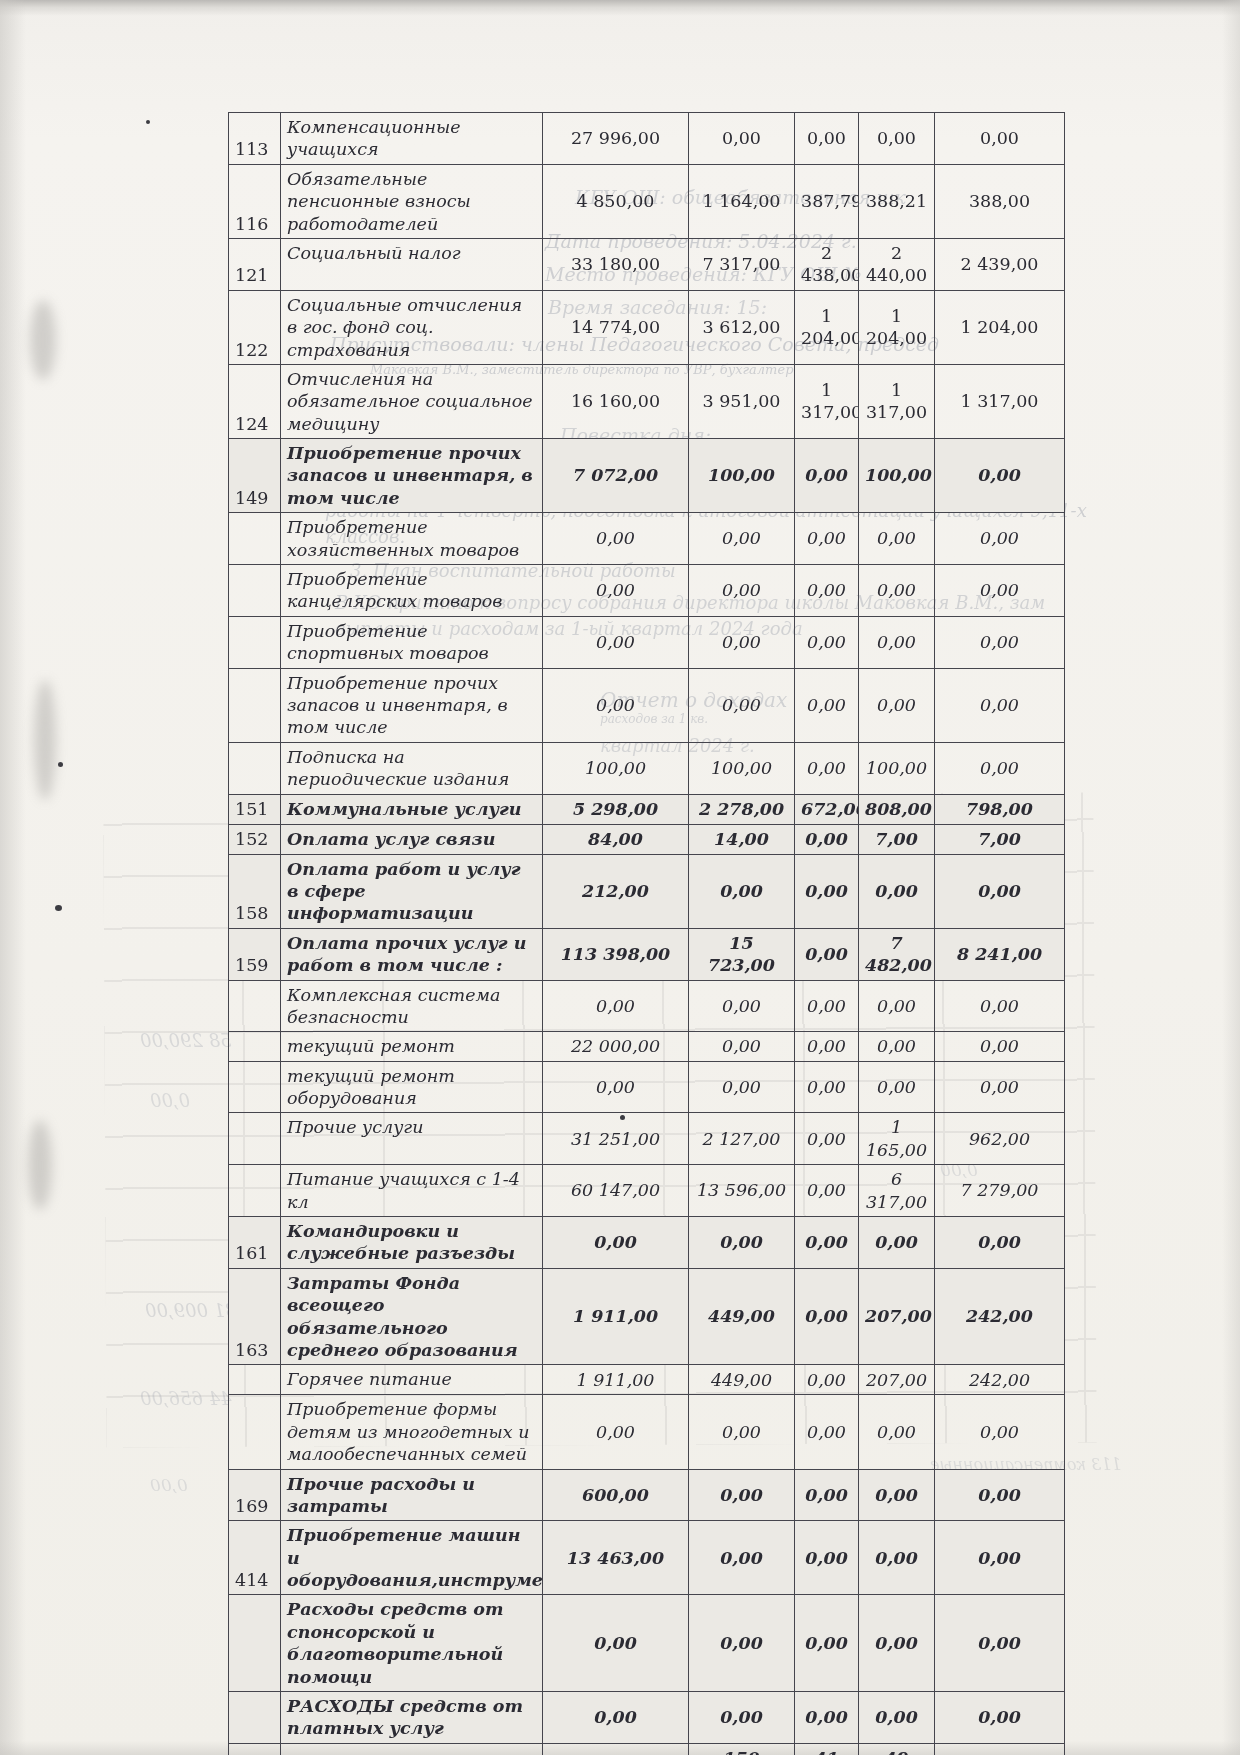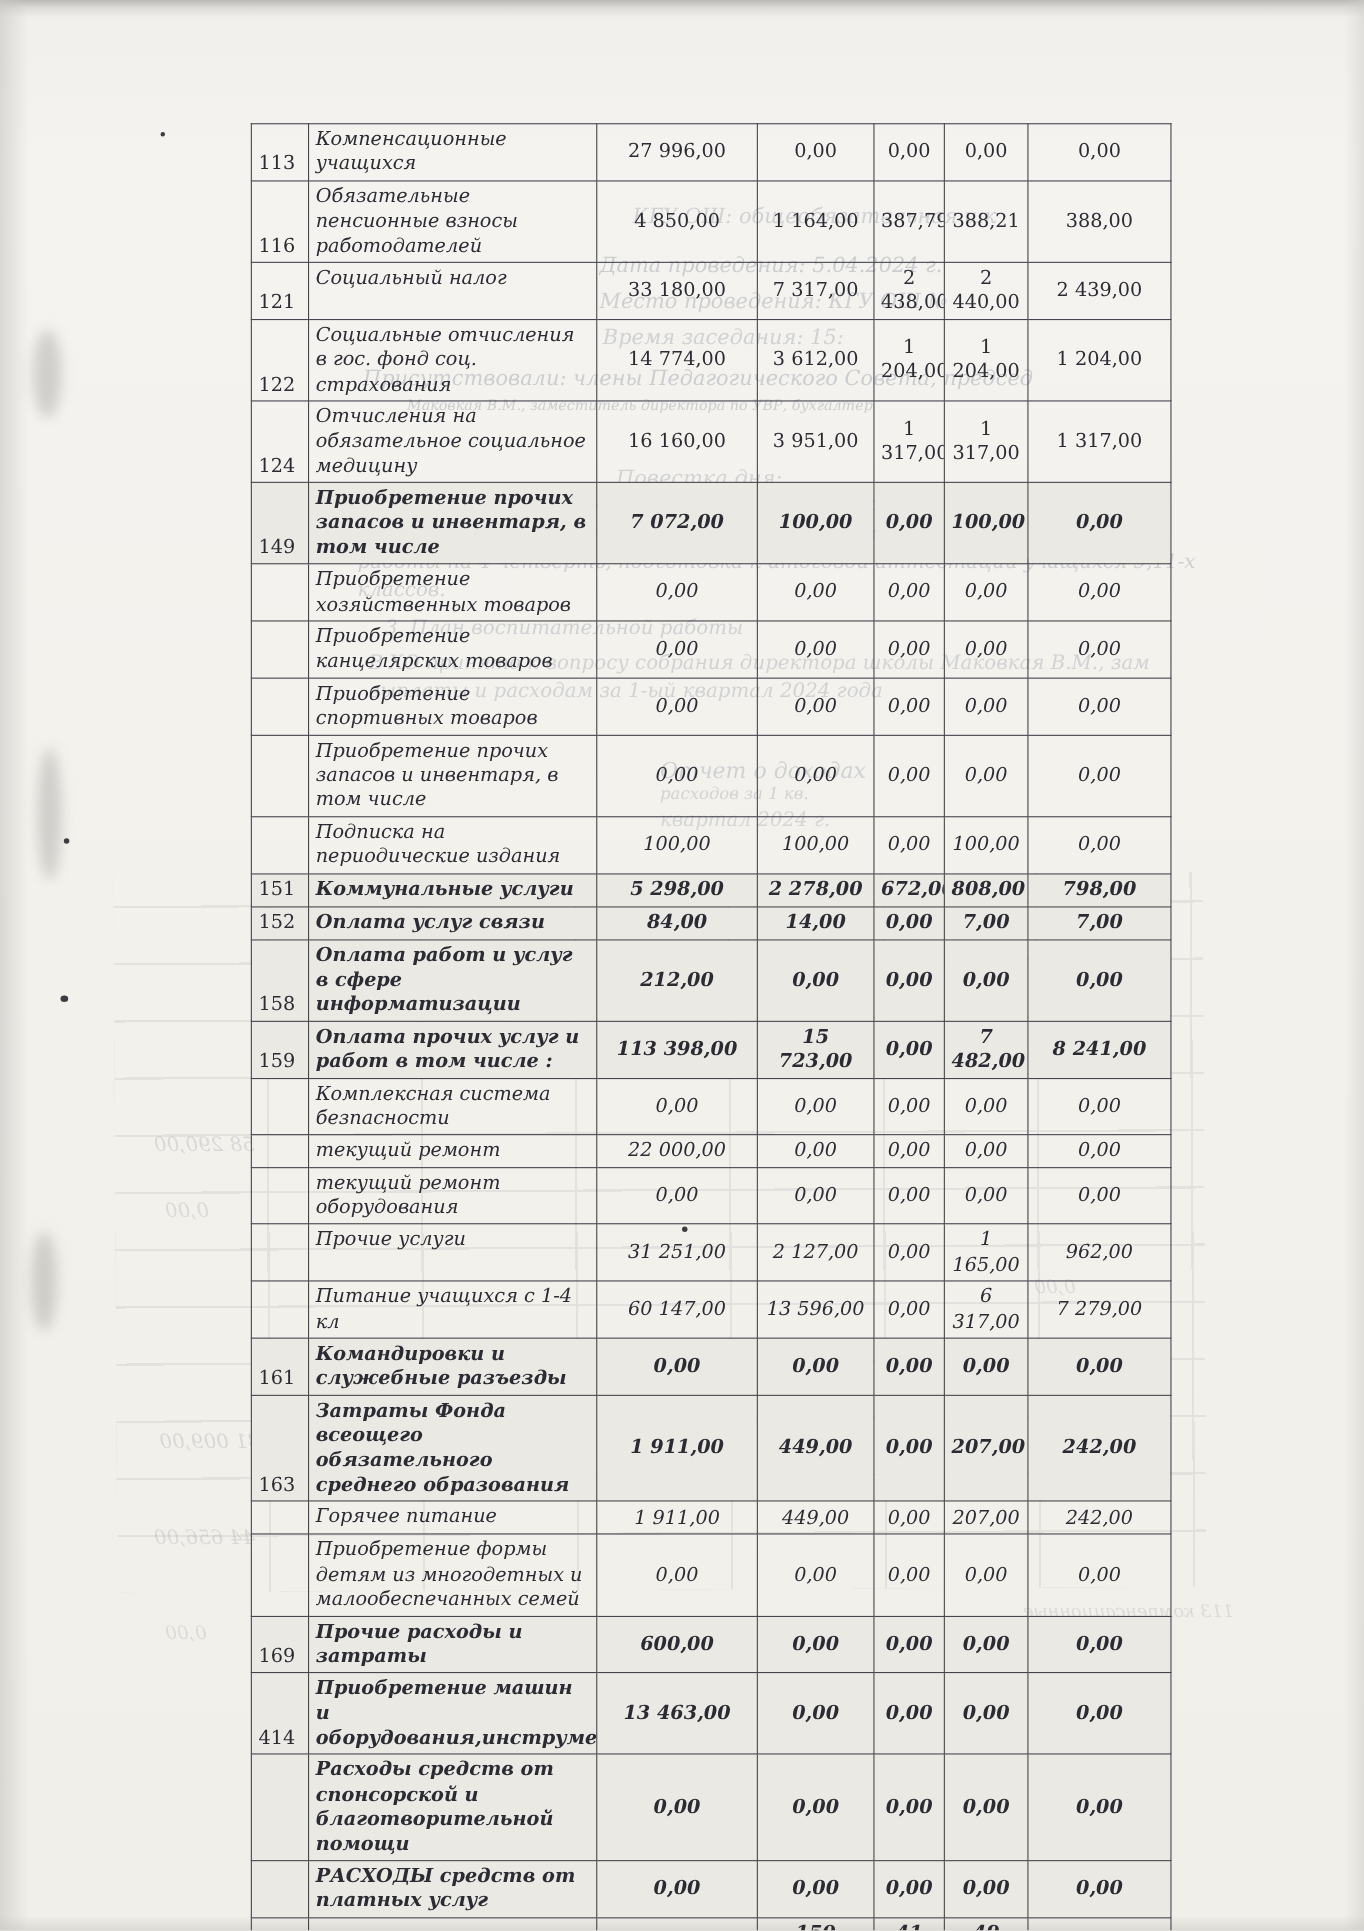--- a/index.html
+++ b/index.html
@@ -72,21 +72,21 @@
       <span class="frag" style="left: 330px; top: 362px; font-size: 13px; opacity: 0.45; margin-left: 40px;">Маковкая В.М., заместитель директора по УВР, бухгалтер</span>
       <span class="frag" style="left: 560px; top: 424px; font-size: 19px; opacity: 0.38;">Повестка дня:</span>
       <span class="frag" style="left: 350px; top: 448px; font-size: 18px; opacity: 0.4;">1. Ознакомление про отпусках и расходах к содержанию уч</span>
       <span class="frag" style="left: 350px; top: 474px; font-size: 18px; opacity: 0.4;">2. Об итогах 3 четверти КГУ ОШ №171, или обязанности</span>
       <span class="frag" style="left: 325px; top: 500px; font-size: 18px; opacity: 0.42;">работы на 4 четверть, подготовка к итоговой аттестации учащихся 9,11-х</span>
       <span class="frag" style="left: 325px; top: 526px; font-size: 18px; opacity: 0.4;">классов.</span>
       <span class="frag" style="left: 350px; top: 560px; font-size: 18px; opacity: 0.4;">3. План воспитательной работы</span>
       <span class="frag" style="left: 335px; top: 592px; font-size: 18px; opacity: 0.38;">В ХО принято к вопросу собрания директора школы Маковкая В.М., зам</span>
       <span class="frag" style="left: 335px; top: 618px; font-size: 18px; opacity: 0.38;">выплаты и расходам за 1-ый квартал 2024 года</span>
       <span class="frag" style="left: 600px; top: 688px; font-size: 20px; opacity: 0.4;">Отчет о доходах</span>
-      <span class="frag" style="left: 600px; top: 712px; font-size: 15px; opacity: 0.38;">расходов за 1 кв.</span>
+      <span class="frag" style="left: 600px; top: 712px; font-size: 12px; opacity: 0.38;">расходов за 1 кв.</span>
       <span class="frag" style="left: 600px; top: 735px; font-size: 18px; opacity: 0.35;">квартал 2024 г.</span>
       <span class="frag mirror" style="left: 140px; top: 1030px; font-size: 18px; opacity: 0.3;">58 290,00</span>
       <span class="frag mirror" style="left: 150px; top: 1090px; font-size: 18px; opacity: 0.28;">0,00</span>
       <span class="frag mirror" style="left: 145px; top: 1300px; font-size: 18px; opacity: 0.3;">81 009,00</span>
       <span class="frag mirror" style="left: 140px; top: 1388px; font-size: 18px; opacity: 0.28;">44 656,00</span>
       <span class="frag mirror" style="left: 150px; top: 1475px; font-size: 17px; opacity: 0.26;">0,00</span>
       <span class="frag mirror" style="left: 940px; top: 1160px; font-size: 17px; opacity: 0.26;">0,00</span>
       <span class="frag mirror" style="left: 930px; top: 1455px; font-size: 16px; opacity: 0.26;">113  компенсационные</span>
     </div>
 

